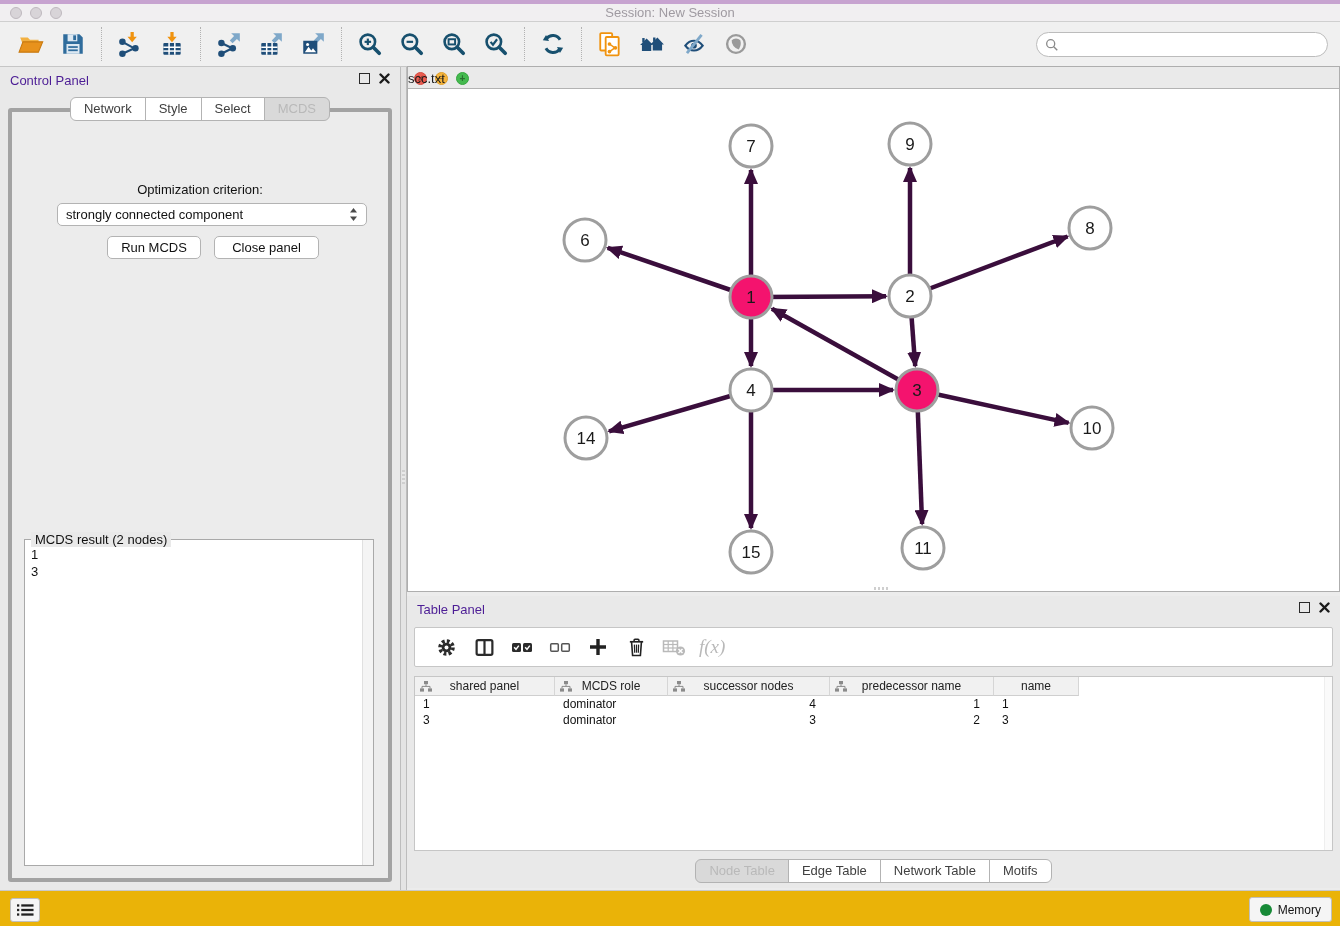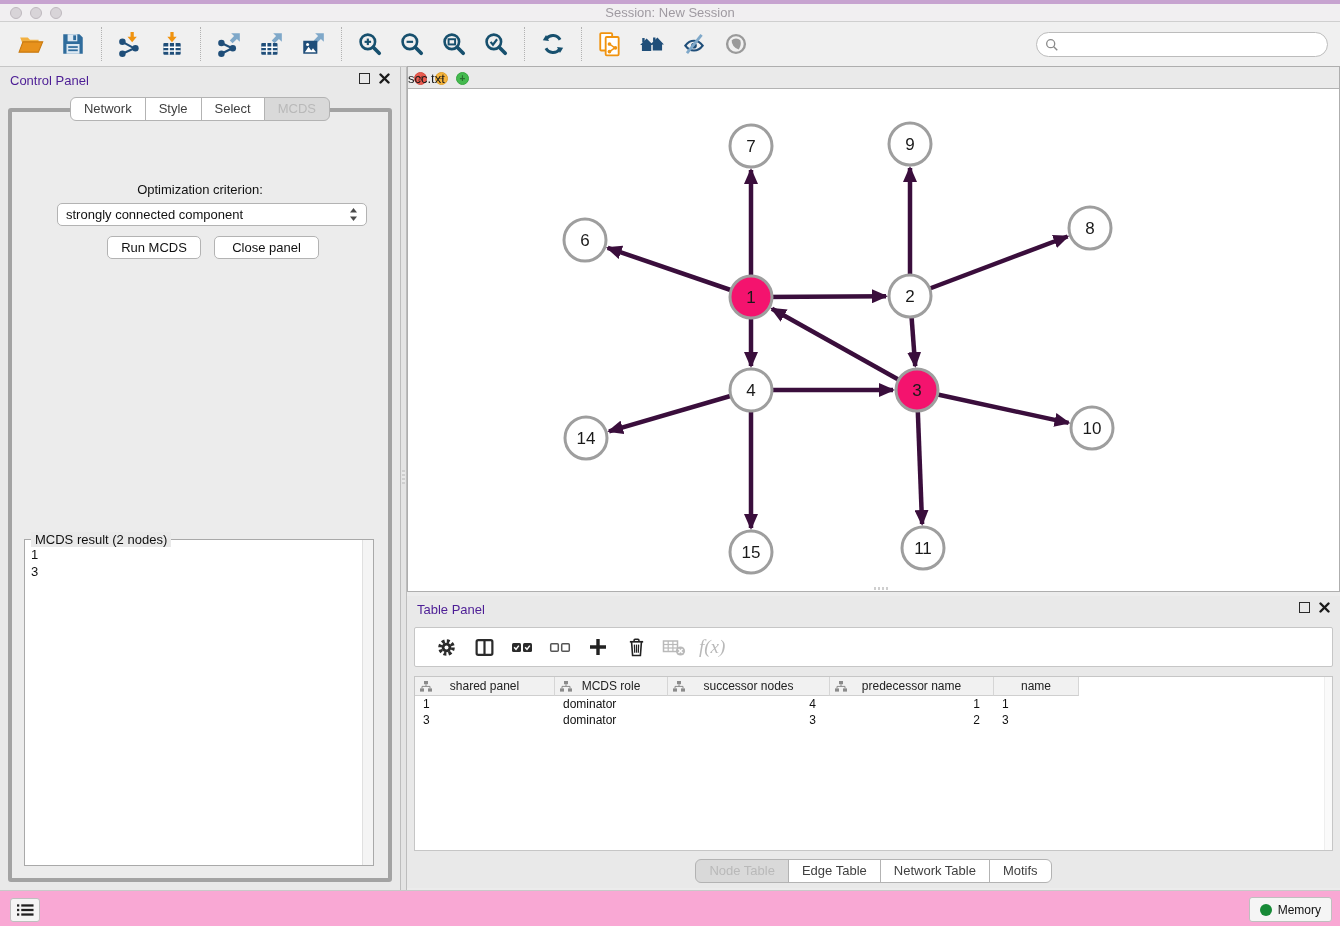--- a/index.html
+++ b/index.html
@@ -97,21 +97,21 @@
   .th .tree-ic { position:absolute; left:5px; top:4px; }
   .tr { display:flex; height:16px; }
   .td { font-size:12px; color:#111; padding:1px 14px 0 8px; white-space:nowrap; overflow:hidden; }
   .td.r { text-align:right; }
   #tp-scroll { position:absolute; right:0; top:0; bottom:0; width:8px; background:#fafafa; border-left:1px solid #eee; }
 
   #tp-tabs { bottom:5px; }
   #tp-head { position:relative; height:26px; }
 
   
-  #statusbar { position:absolute; left:0; top:890px; width:1340px; height:36px; background:#f9a8d4; border-top:1px solid #c9c9c9; }
+  #statusbar { position:absolute; left:0; top:890px; width:1340px; height:36px; background:#eab308; border-top:1px solid #c9c9c9; }
   #list-btn { position:absolute; left:10px; top:7px; width:30px; height:24px; background:#f5f5f5;
     border:1px solid #bfbfbf; border-radius:3px; display:flex; align-items:center; justify-content:center; }
   #memory-btn { position:absolute; right:8px; top:6px; height:25px; padding:0 10px; background:#f5f5f5;
     border:1px solid #bfbfbf; border-radius:3px; display:flex; align-items:center; gap:6px; }
   #memory-btn .dot { width:12px; height:12px; border-radius:50%; background:#178a37; }
   #memory-btn .lbl { font-size:12px; color:#111; }
 </style>
 </head>
 <body>
 

